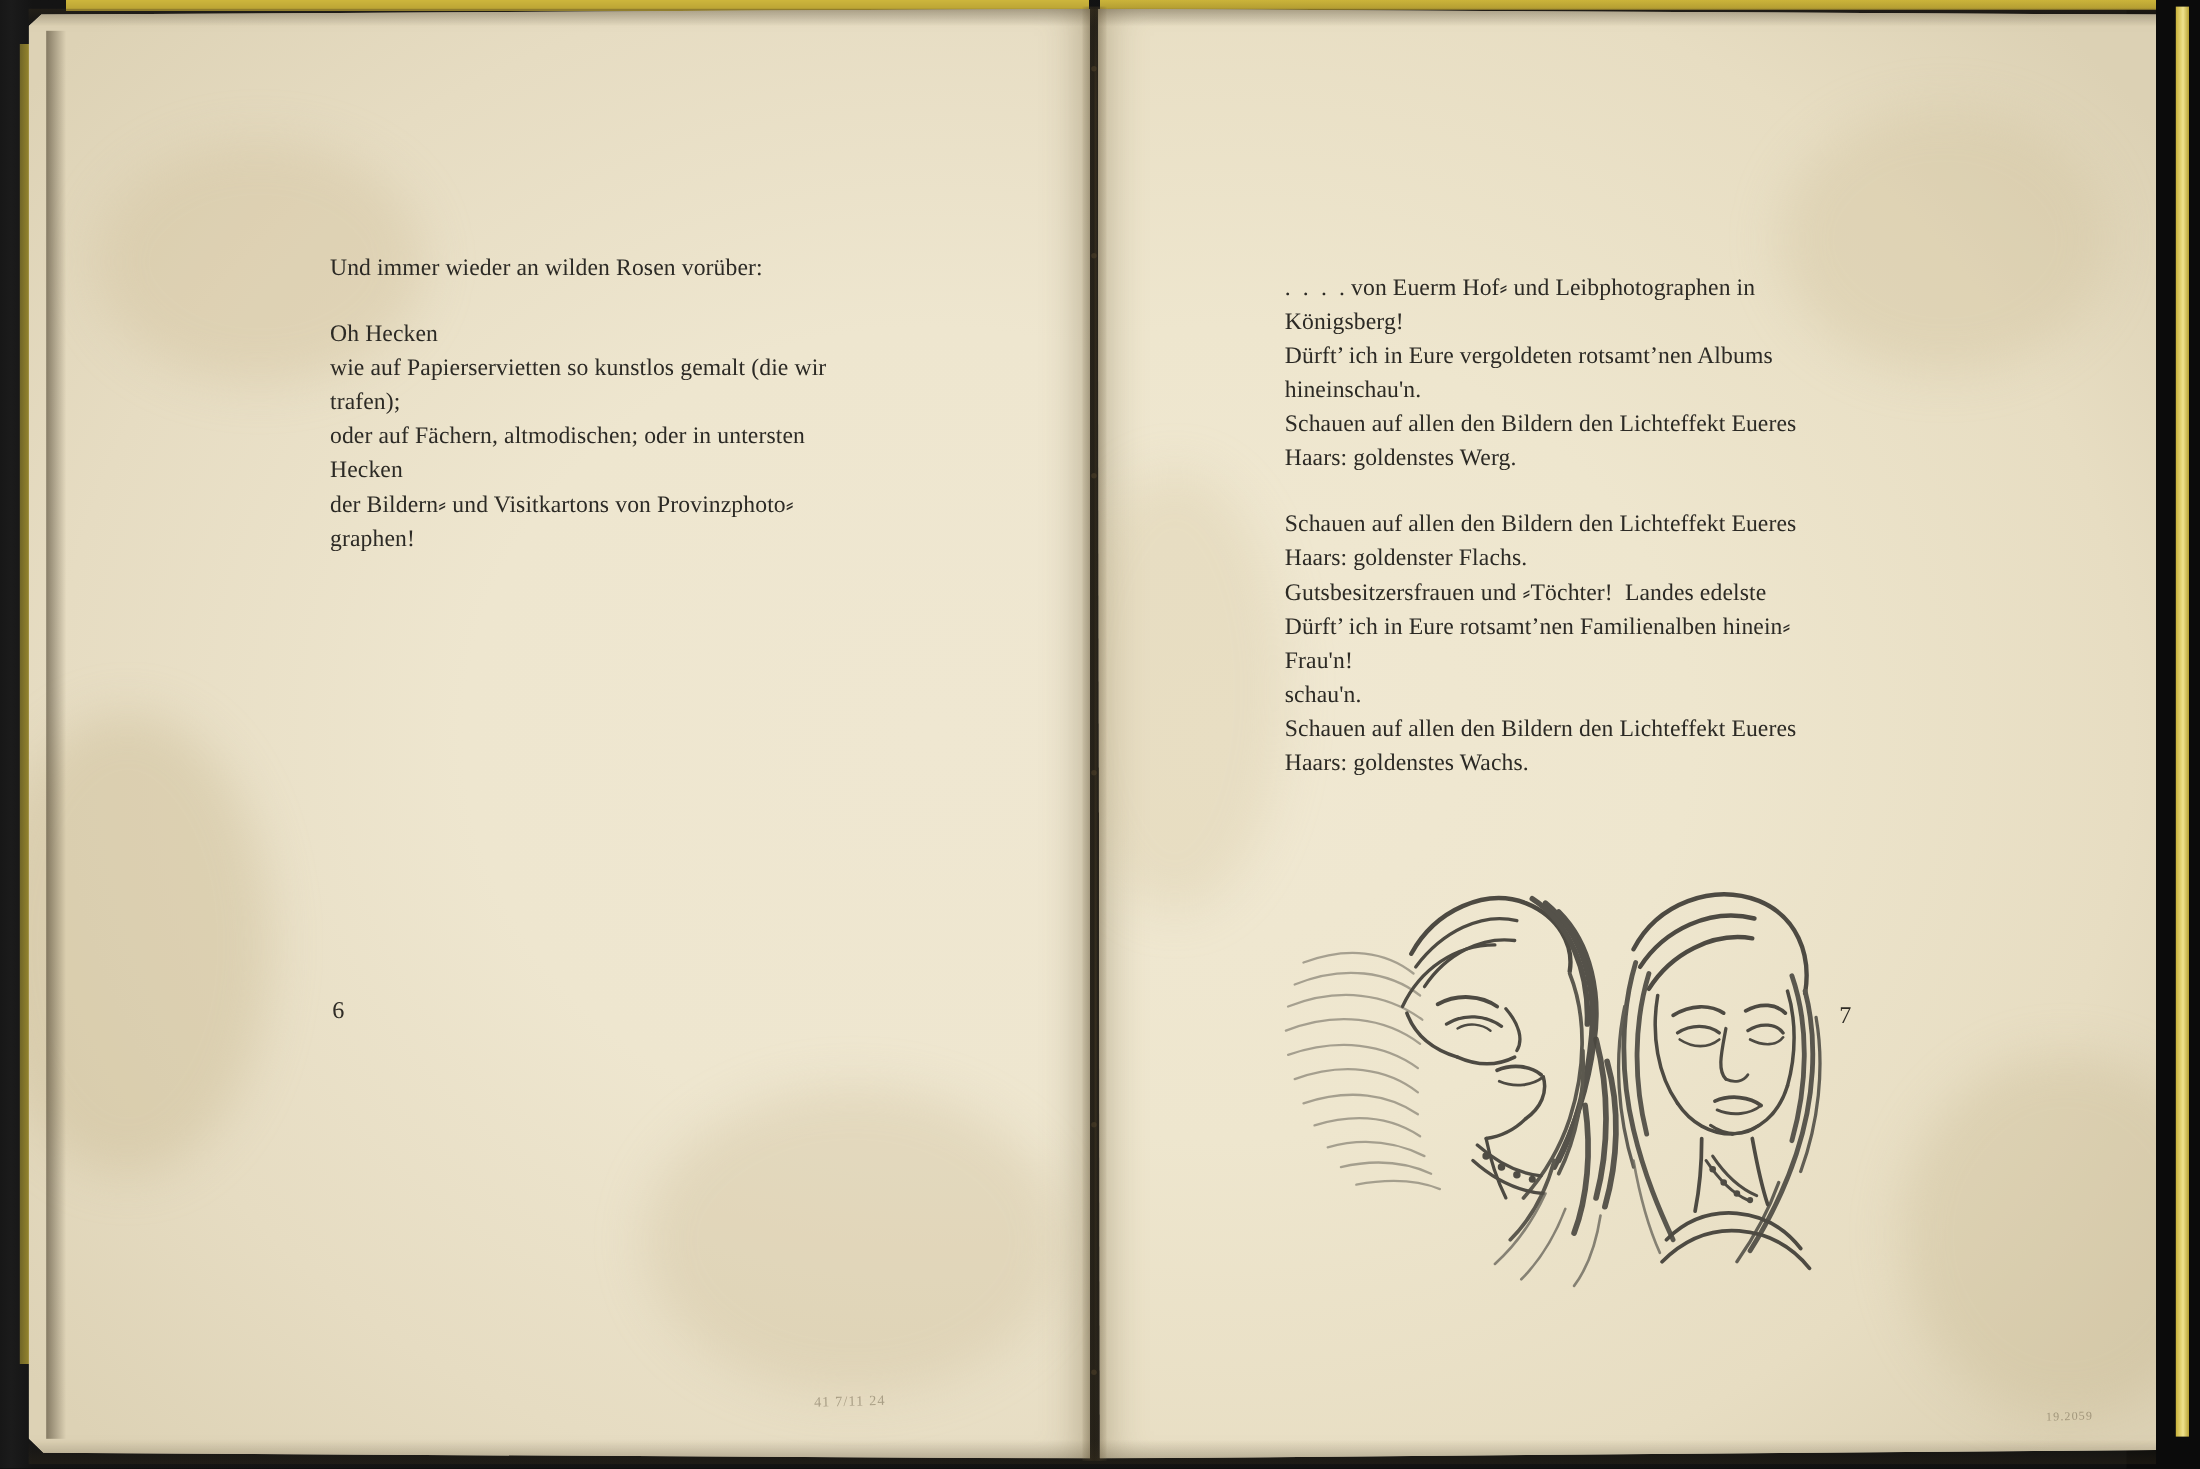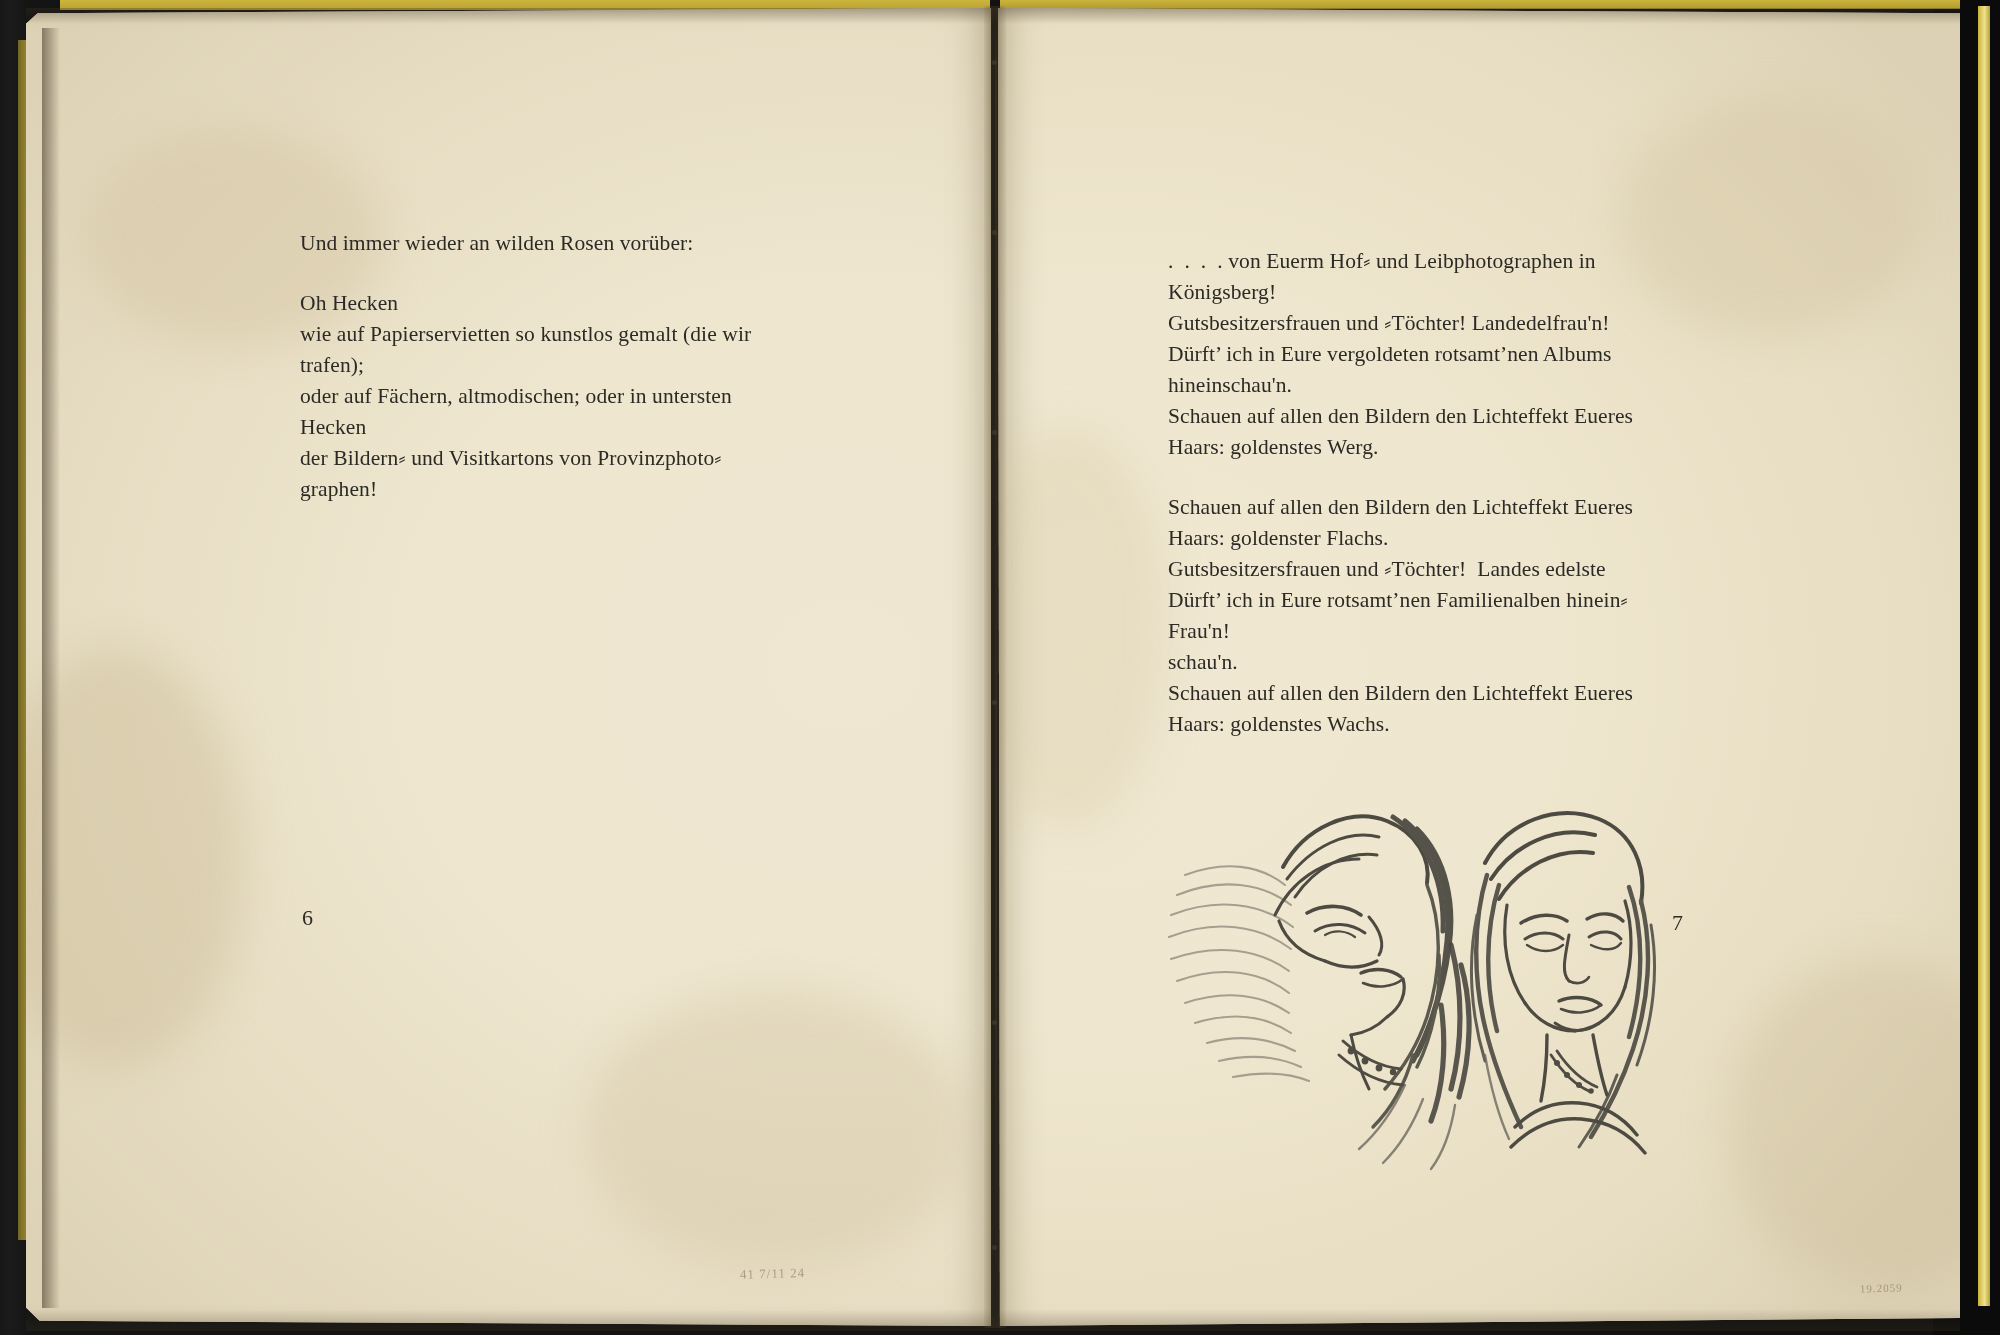--- a/index.html
+++ b/index.html
@@ -256,21 +256,20 @@
         <p class="ln l">oder auf Fächern, altmodischen; oder in untersten</p>
         <p class="ln c">Hecken</p>
         <p class="ln l">der Bildern⸗ und Visitkartons von Provinzphoto⸗</p>
         <p class="ln c">graphen!</p>
       </div>
     <div class="folio folio-left">6</div>
 
     <div class="textblock textblock-right" id="right-lines">
         <p class="ln l">.  .  .  . von Euerm Hof⸗ und Leibphotographen in</p>
         <p class="ln c">Königsberg!</p>
-        <p class="ln c">Gutsbesitzersfrauen und ⸗Töchter! Landedelfrau'n!</p>
         <p class="ln c">Dürft’ ich in Eure vergoldeten rotsamt’nen Albums</p>
         <p class="ln c">hineinschau'n.</p>
         <p class="ln c">Schauen auf allen den Bildern den Lichteffekt Eueres</p>
         <p class="ln c">Haars: goldenstes Werg.</p>
         <div class="gap"></div>
         <p class="ln c">Schauen auf allen den Bildern den Lichteffekt Eueres</p>
         <p class="ln c">Haars: goldenster Flachs.</p>
         <p class="ln c">Gutsbesitzersfrauen und ⸗Töchter!  Landes edelste</p>
         <p class="ln c">Dürft’ ich in Eure rotsamt’nen Familienalben hinein⸗</p>
         <p class="ln c">Frau'n!</p>

